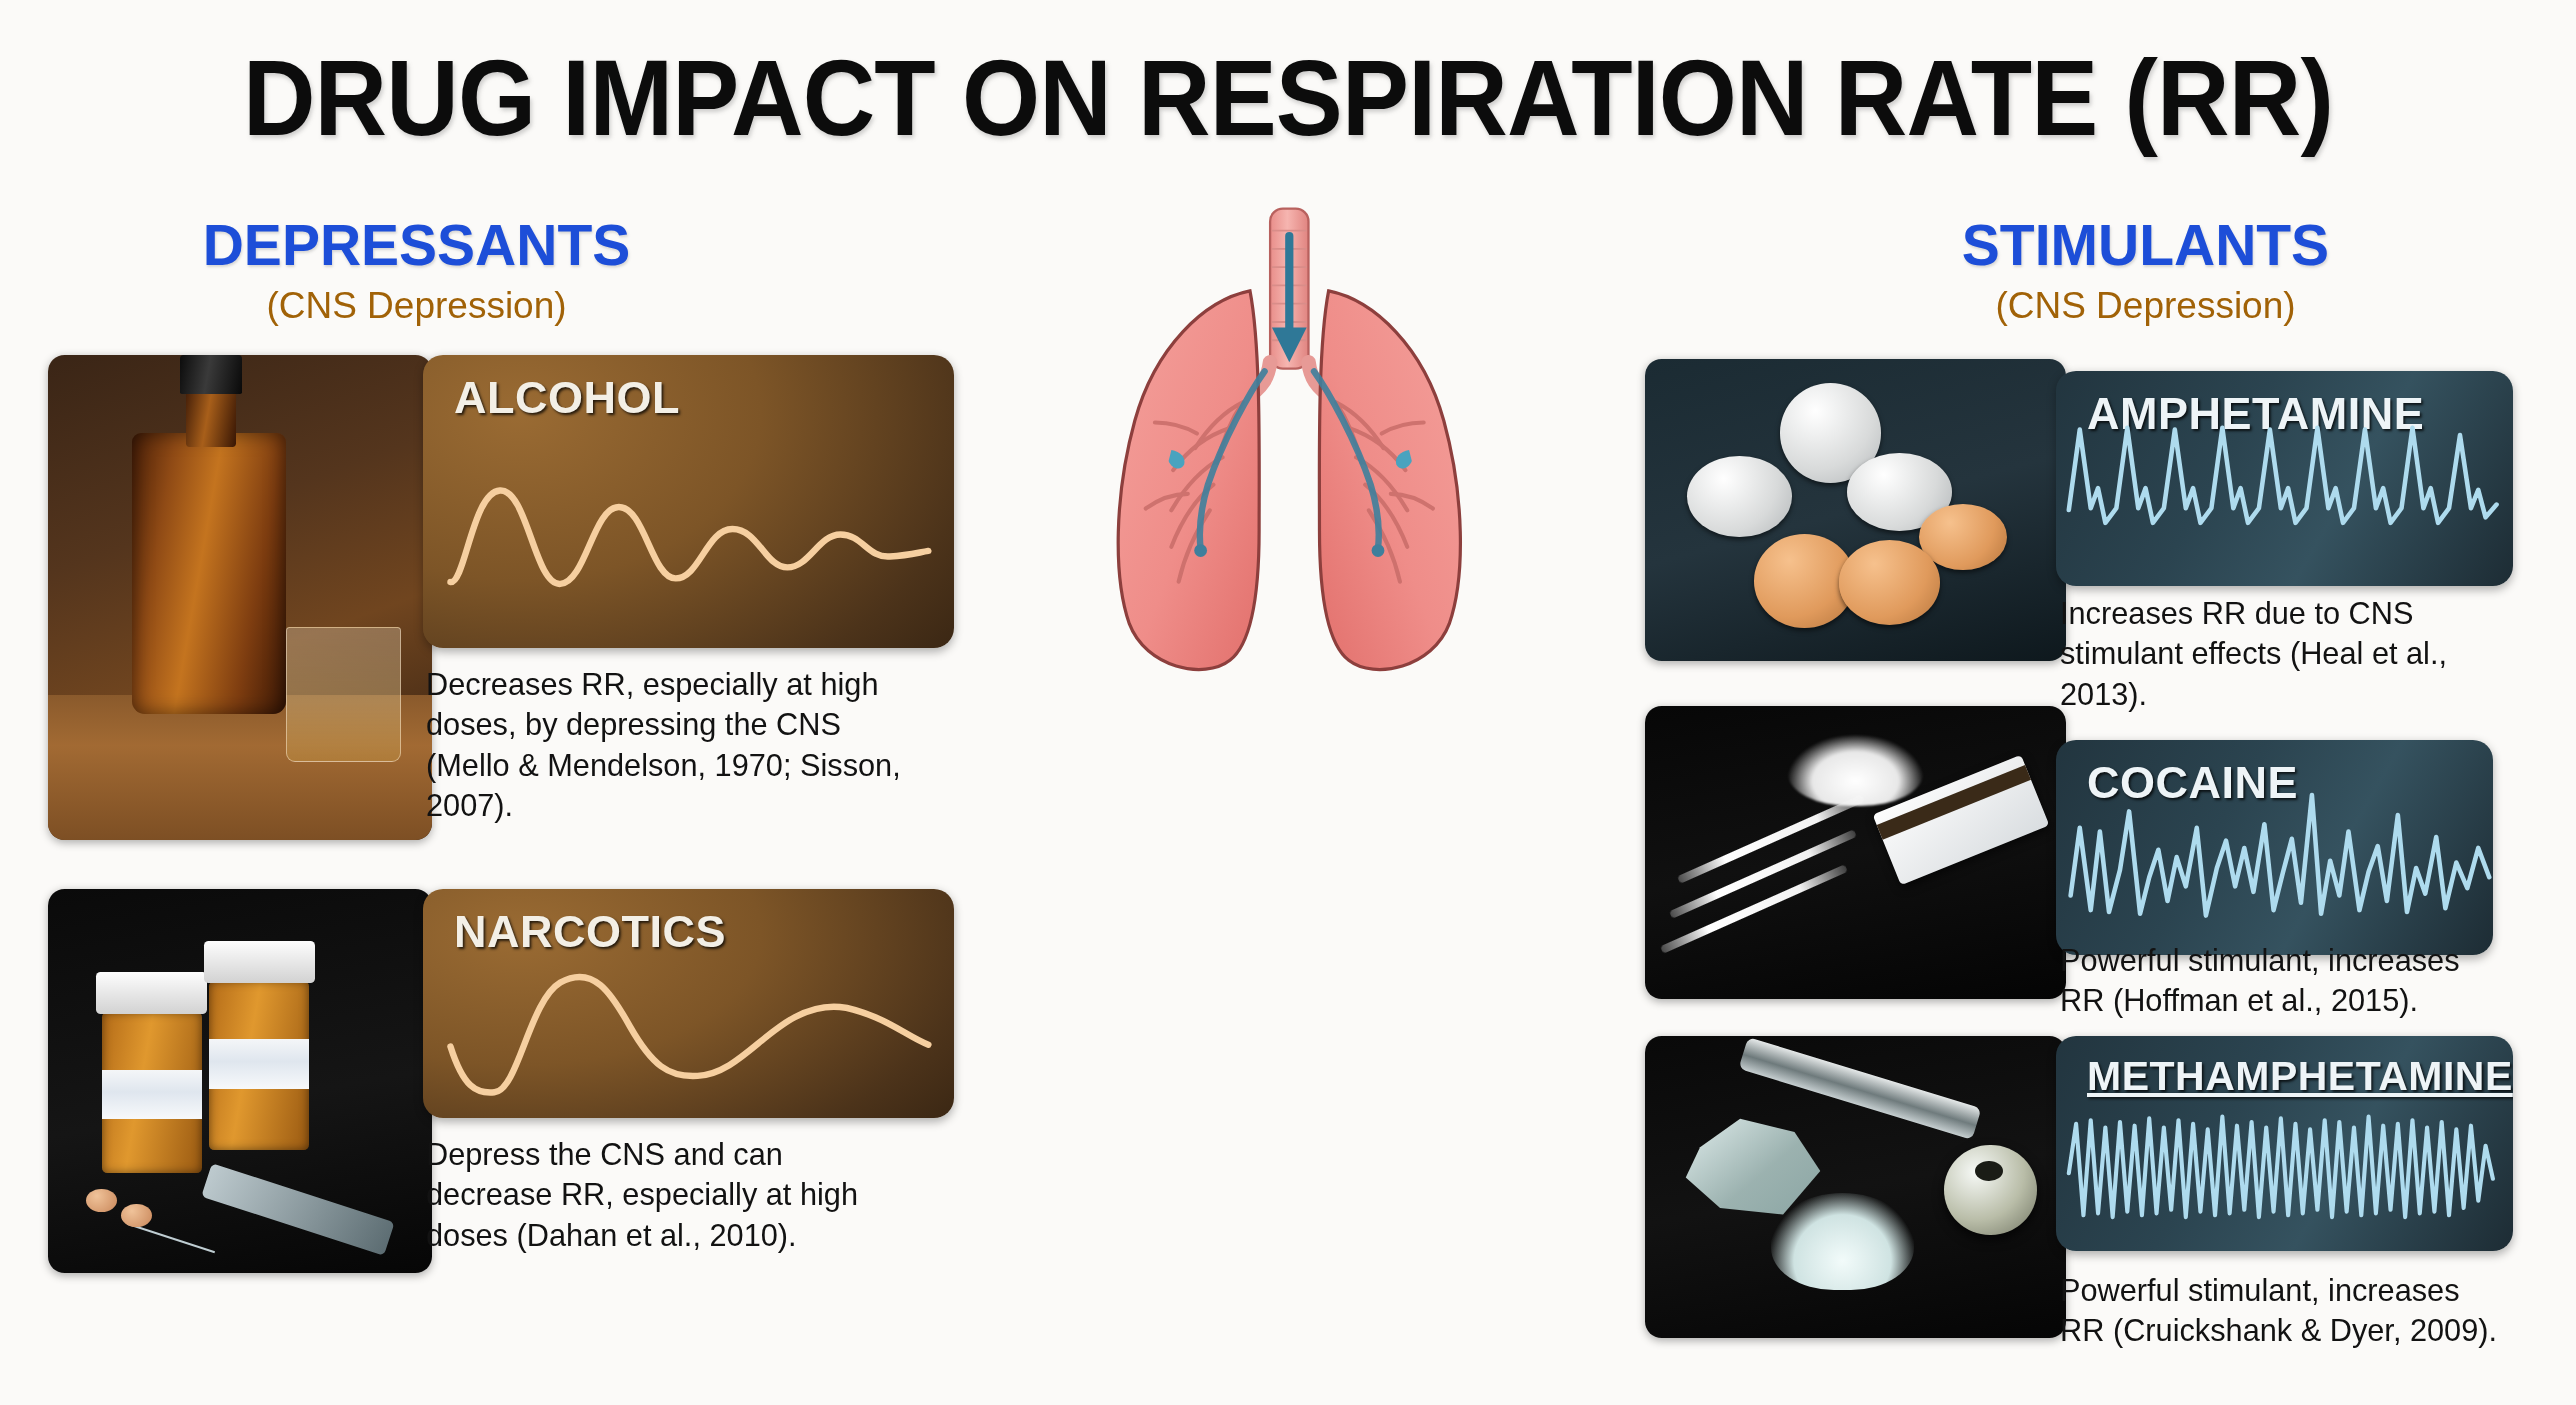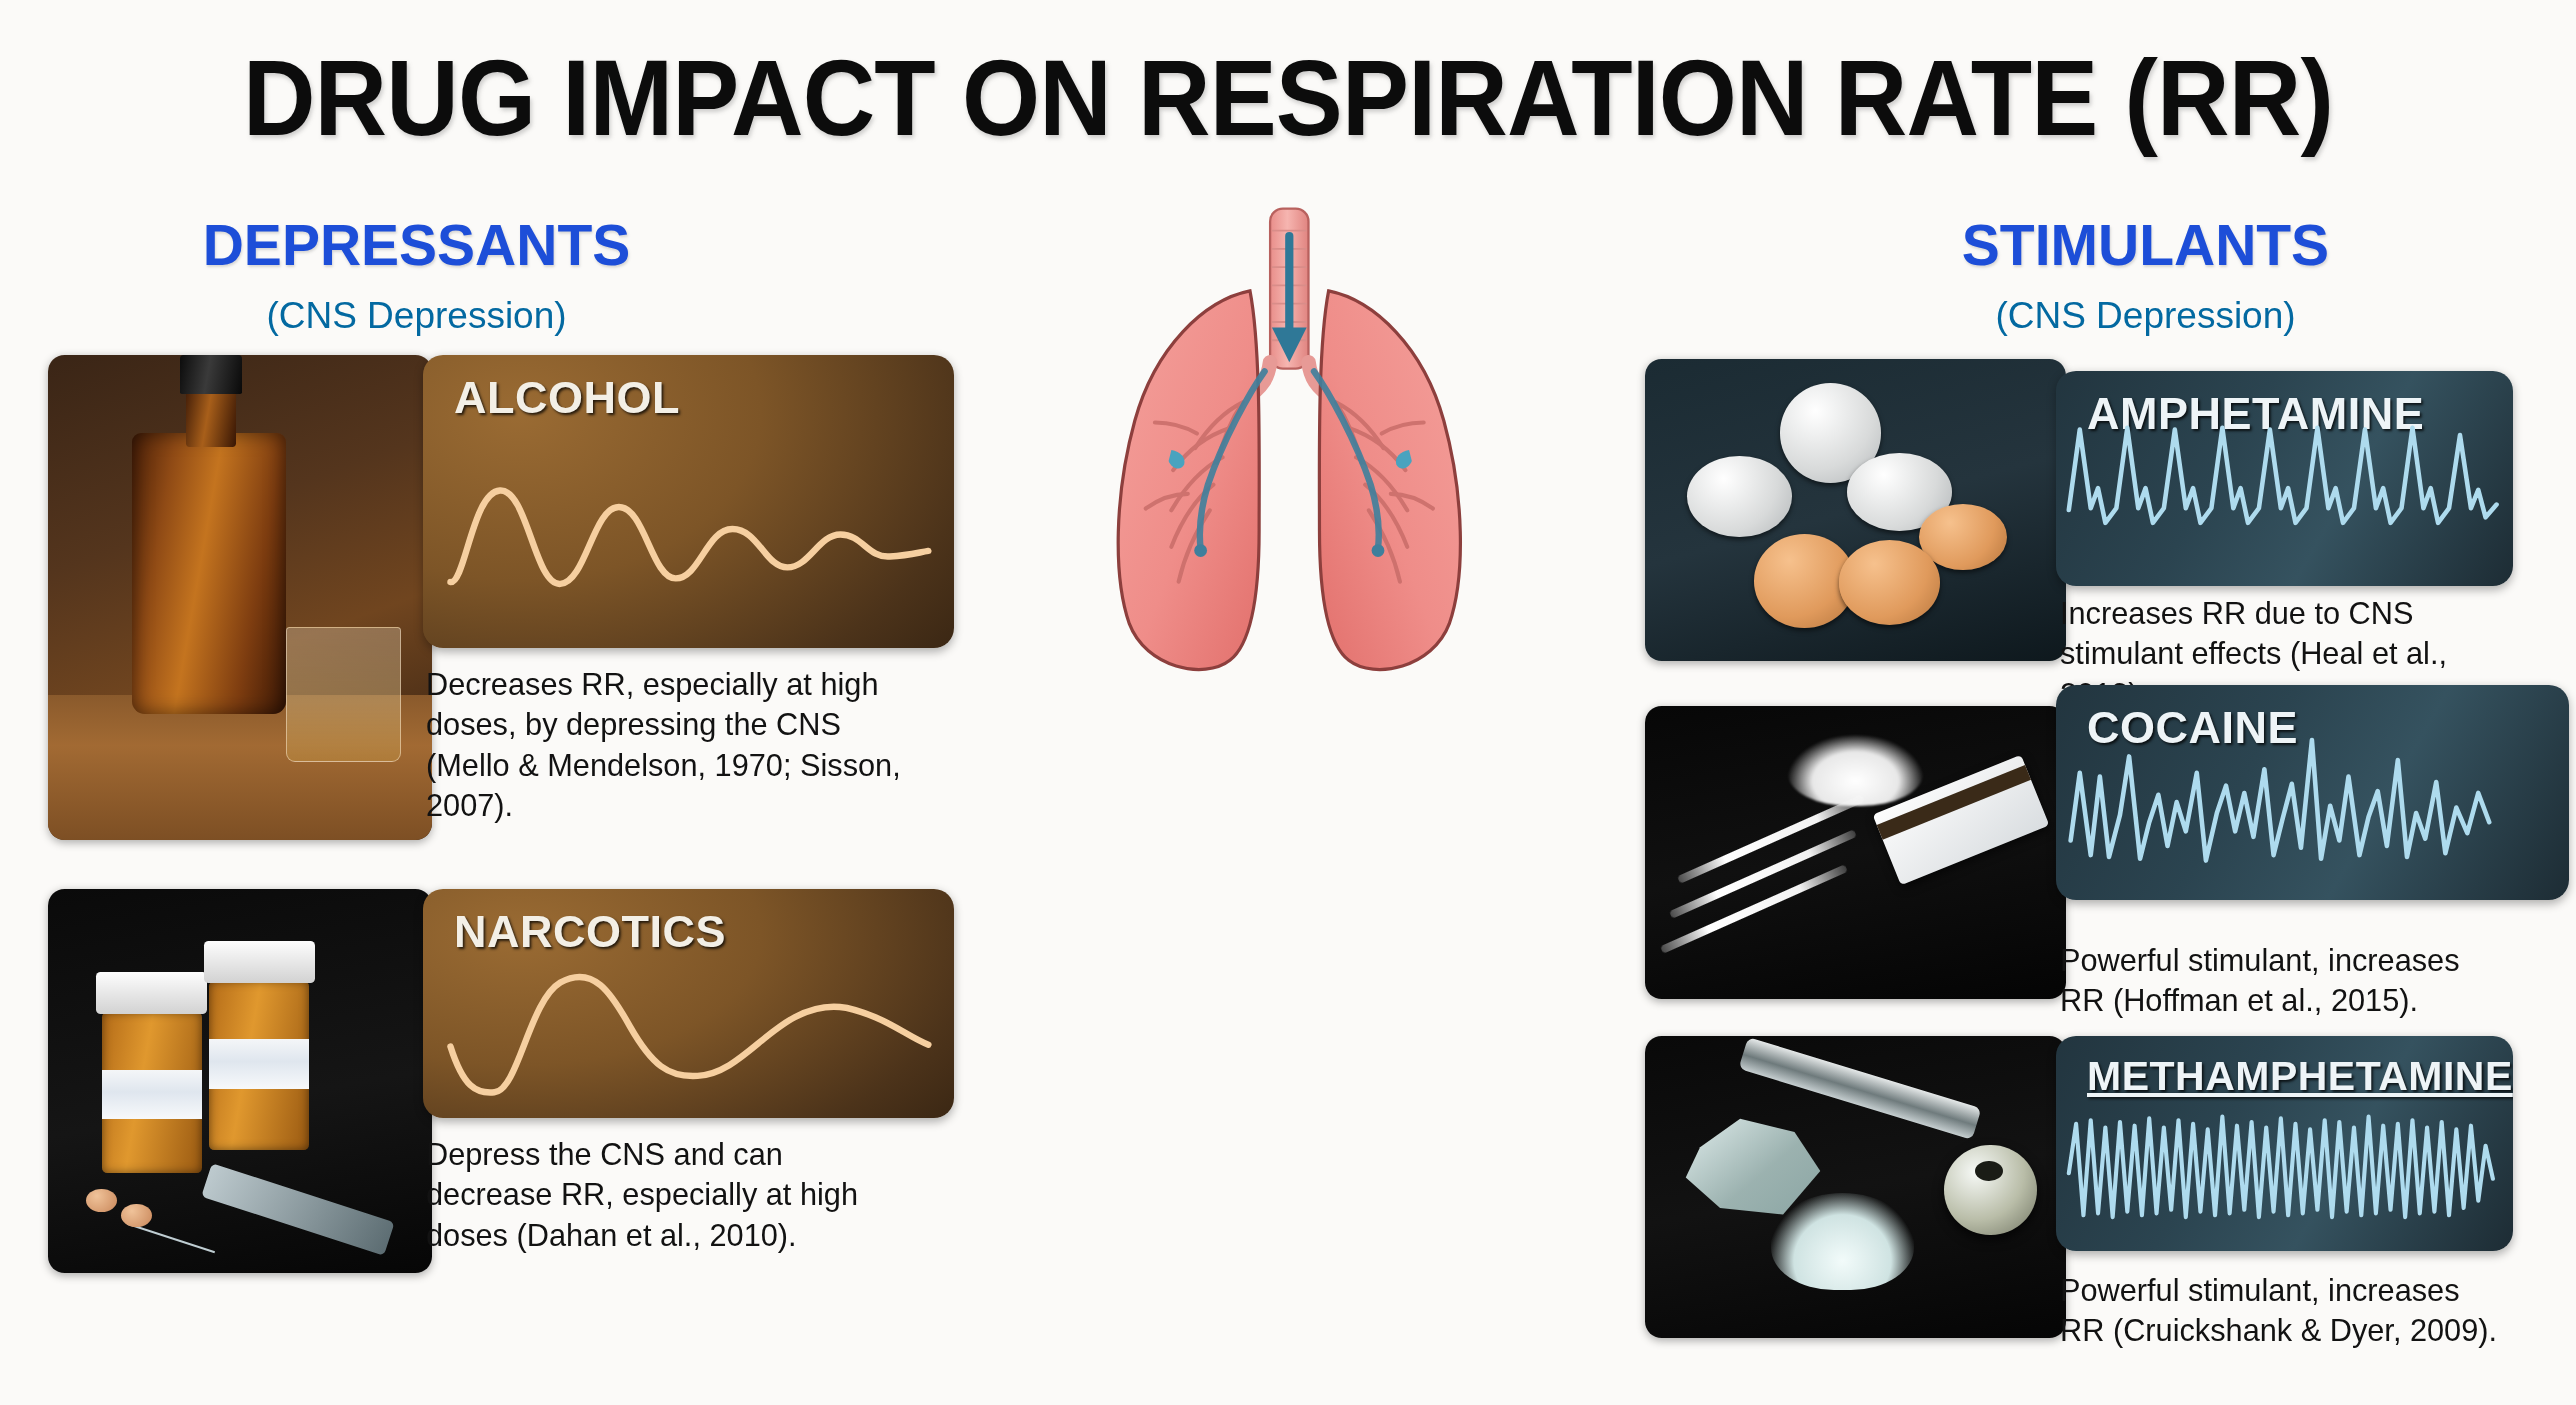--- a/index.html
+++ b/index.html
@@ -24,21 +24,21 @@
     text-shadow:1.8px 2.7px 4.6px rgba(120,120,120,.35);
   }
 
   
   .col-head{ position:absolute; text-align:center; }
   .col-head .h1{
     font-weight:bold; font-size:57px; color:#1d4ed8; letter-spacing:0px;
     text-shadow:0.9px 1.8px 2.7px rgba(130,130,130,.30);
   }
   .col-head .h2{
-    font-size:37px; color:#0369a1; margin-top:17px; font-weight:400;
+    font-size:37px; color:#a16207; margin-top:7px; font-weight:400;
   }
   #head-dep{ left:55px; top:212px; width:723px; }
   #head-sti{ left:1784px; top:212px; width:723px; }
 
   
   .card{ position:absolute; }
 
   .photo{
     position:absolute; border-radius:16.5px; overflow:hidden;
     box-shadow:0 2.7px 8.2px rgba(0,0,0,.30);
@@ -325,21 +325,21 @@
   <div class="card">
     <div class="photo" style="left:1645px; top:706px; width:421px; height:293px;">
       <div class="ph-inner coke">
         <div class="mound"></div>
         <div class="card-obj"></div>
         <div class="line" style="left:6%;  top:44%; width:48%;"></div>
         <div class="line" style="left:4%;  top:56%; width:48%;"></div>
         <div class="line" style="left:2%;  top:68%; width:48%;"></div>
       </div>
     </div>
-    <div class="panel stim" style="left:2056px; top:685px; width:513px; height:215px;">
+    <div class="panel stim" style="left:2056px; top:740px; width:437px; height:215px;">
       <div class="plabel">COCAINE</div>
       <svg width="457" height="215" viewBox="0 0 500 235">
         <path d="M16 170 L26 96 L38 186 L48 100 L58 188 L70 142
                  L80 78 L92 190 L102 150 L112 120 L122 176 L132 128
                  L142 160 L154 96 L164 192 L176 140 L186 110 L196 160
                  L206 118 L216 166 L228 92 L238 186 L248 146 L258 108
                  L268 178 L280 60 L290 190 L300 132 L310 170 L320 100
                  L332 186 L342 144 L352 116 L362 176 L374 82 L384 188
                  L394 140 L404 168 L416 106 L426 184 L438 134 L450 162
                  L462 118 L474 150" fill="none" stroke="#aedbee" stroke-width="5" stroke-linejoin="round" stroke-linecap="round"></path>

